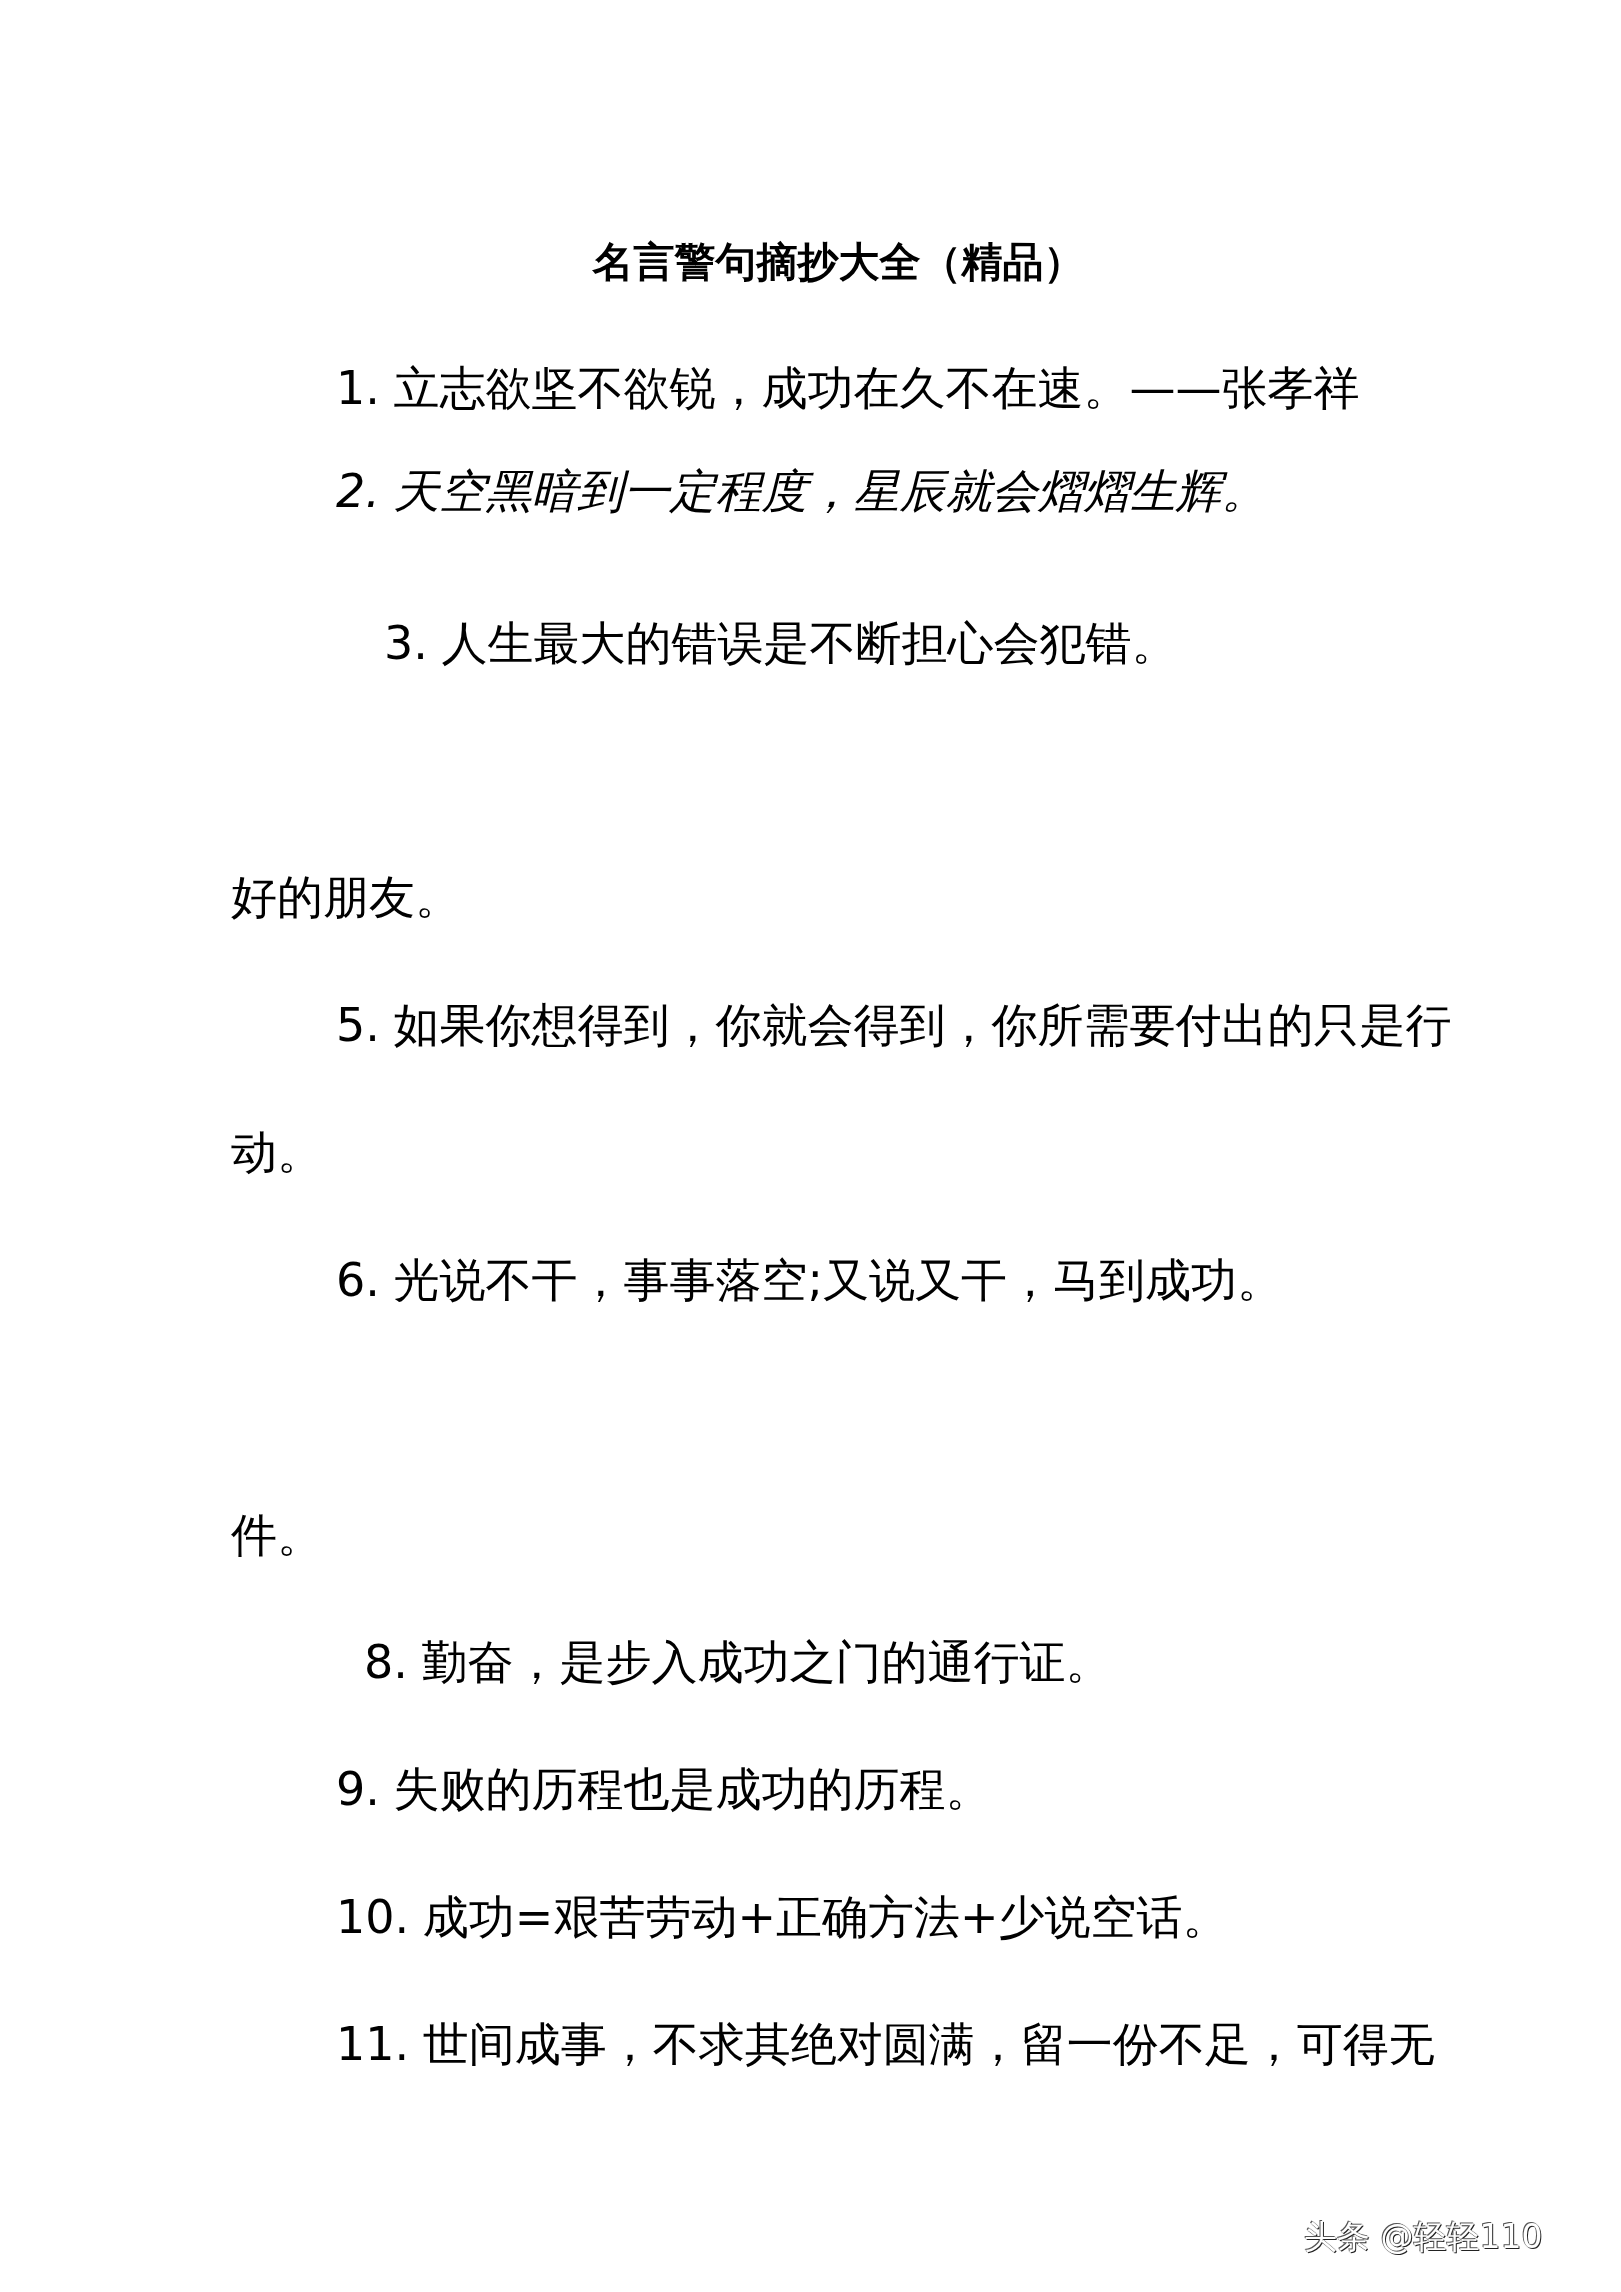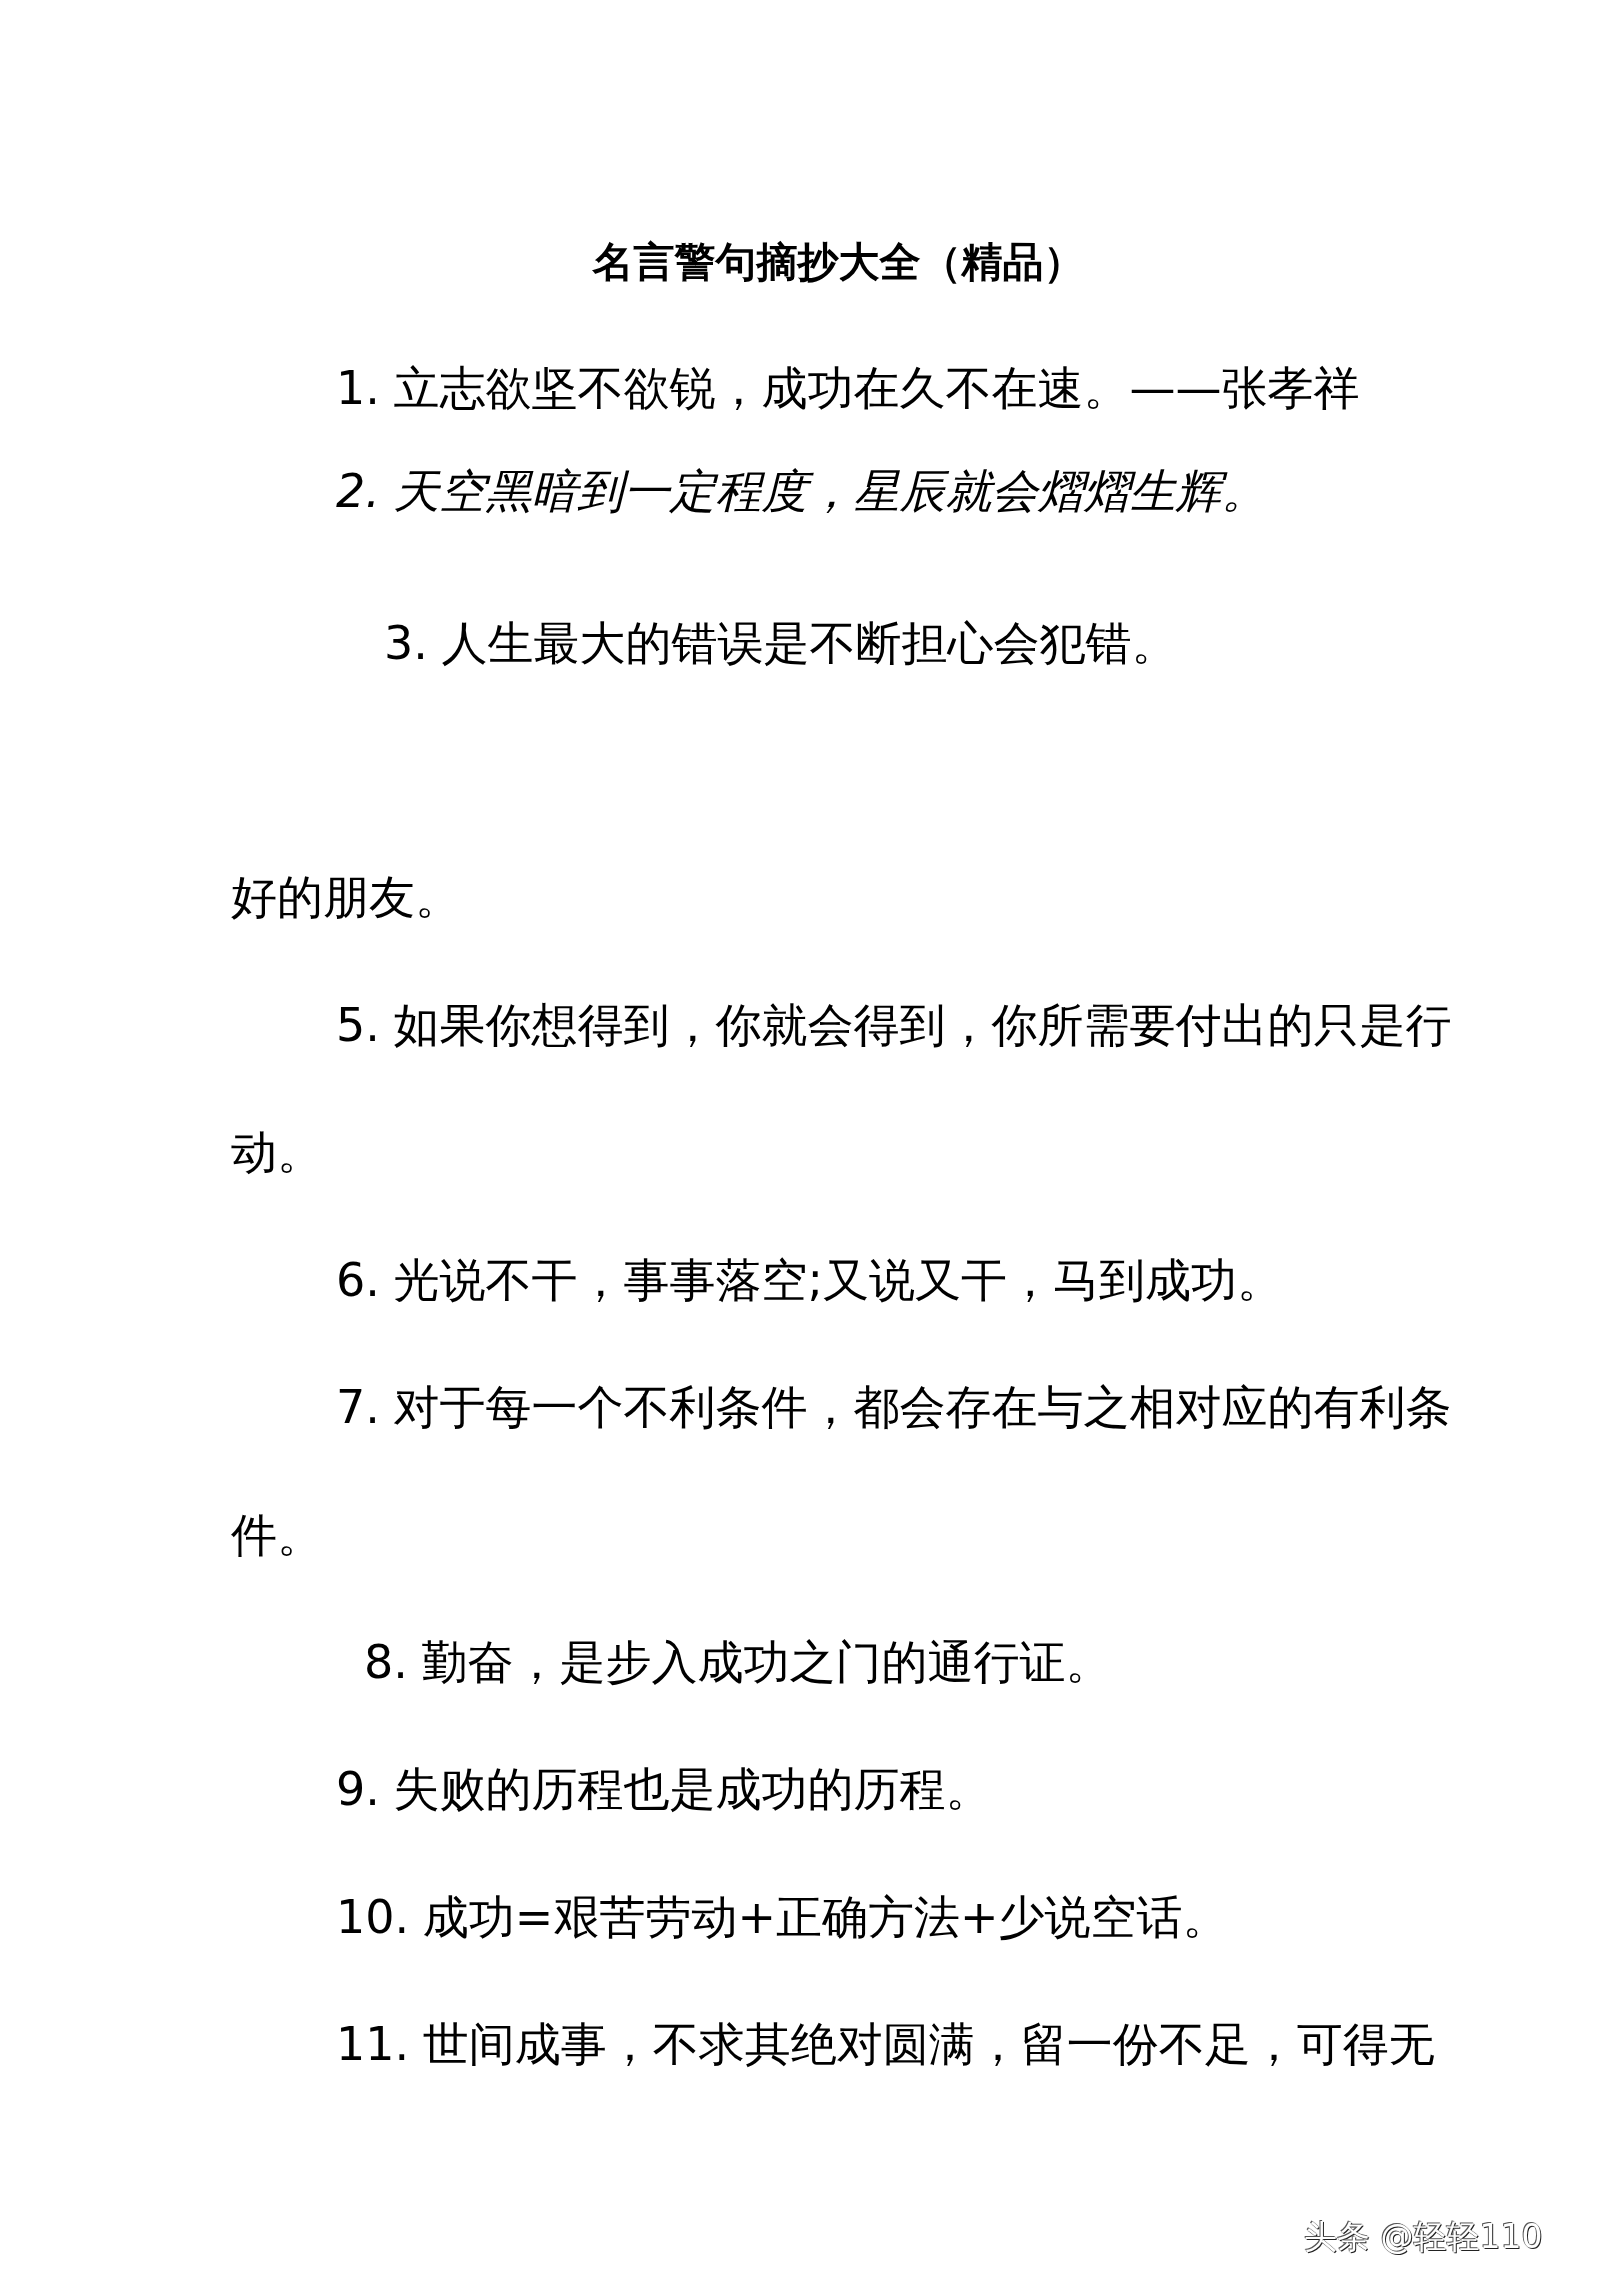--- a/index.html
+++ b/index.html
@@ -39,23 +39,20 @@
 
   <div class="line first" style="top:996px;">
     <span class="num">5.</span><span>如果你想得到，你就会得到，你所需要付出的只是行</span>
   </div>
   <div class="line cont" style="top:1123px;">动。</div>
 
   <div class="line first" style="top:1251px;">
     <span class="num">6.</span><span>光说不干，事事落空;又说又干，马到成功。</span>
   </div>
 
-  <div class="line first" style="top:1378px;">
-    <span class="num">7.</span><span>对于每一个不利条件，都会存在与之相对应的有利条</span>
-  </div>
   <div class="line cont" style="top:1506px;">件。</div>
 
   <div class="line first" style="top:1633px;margin-left:28px;">
     <span class="num">8.</span><span>勤奋，是步入成功之门的通行证。</span>
   </div>
 
   <div class="line first" style="top:1760px;">
     <span class="num">9.</span><span>失败的历程也是成功的历程。</span>
   </div>
 

